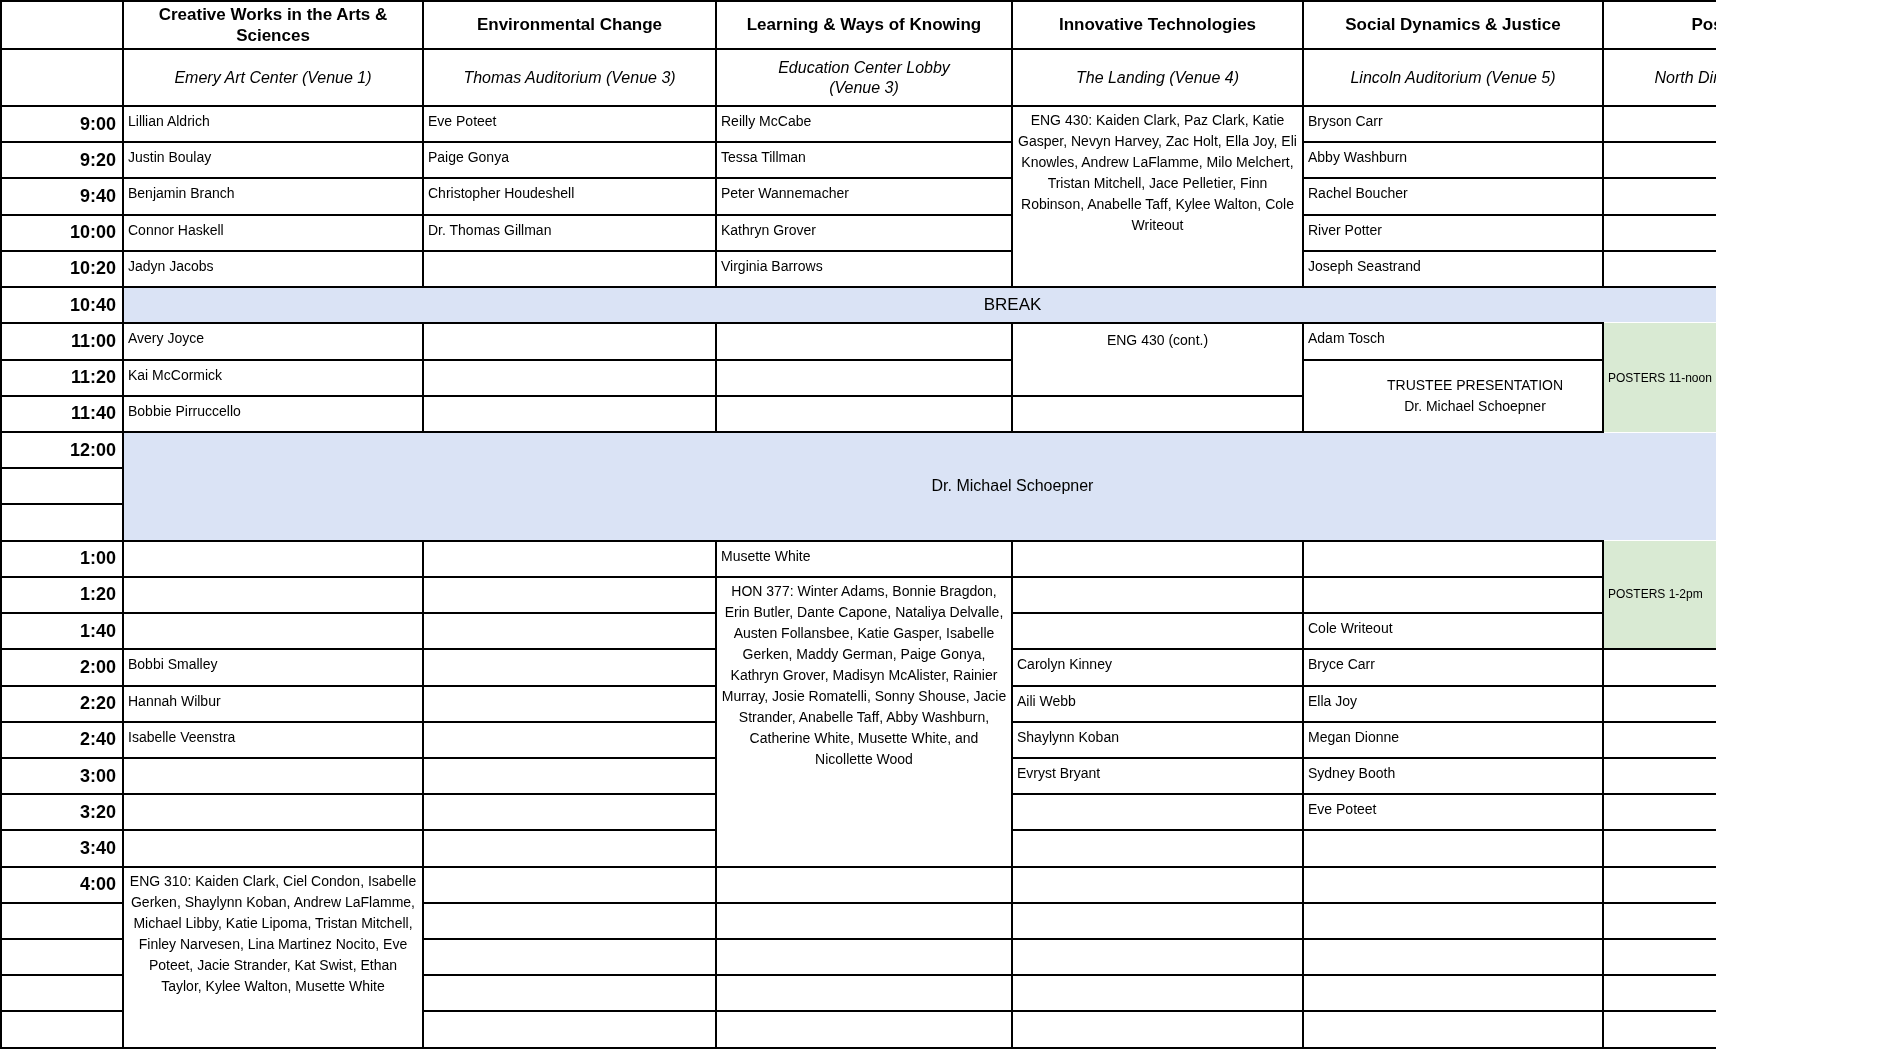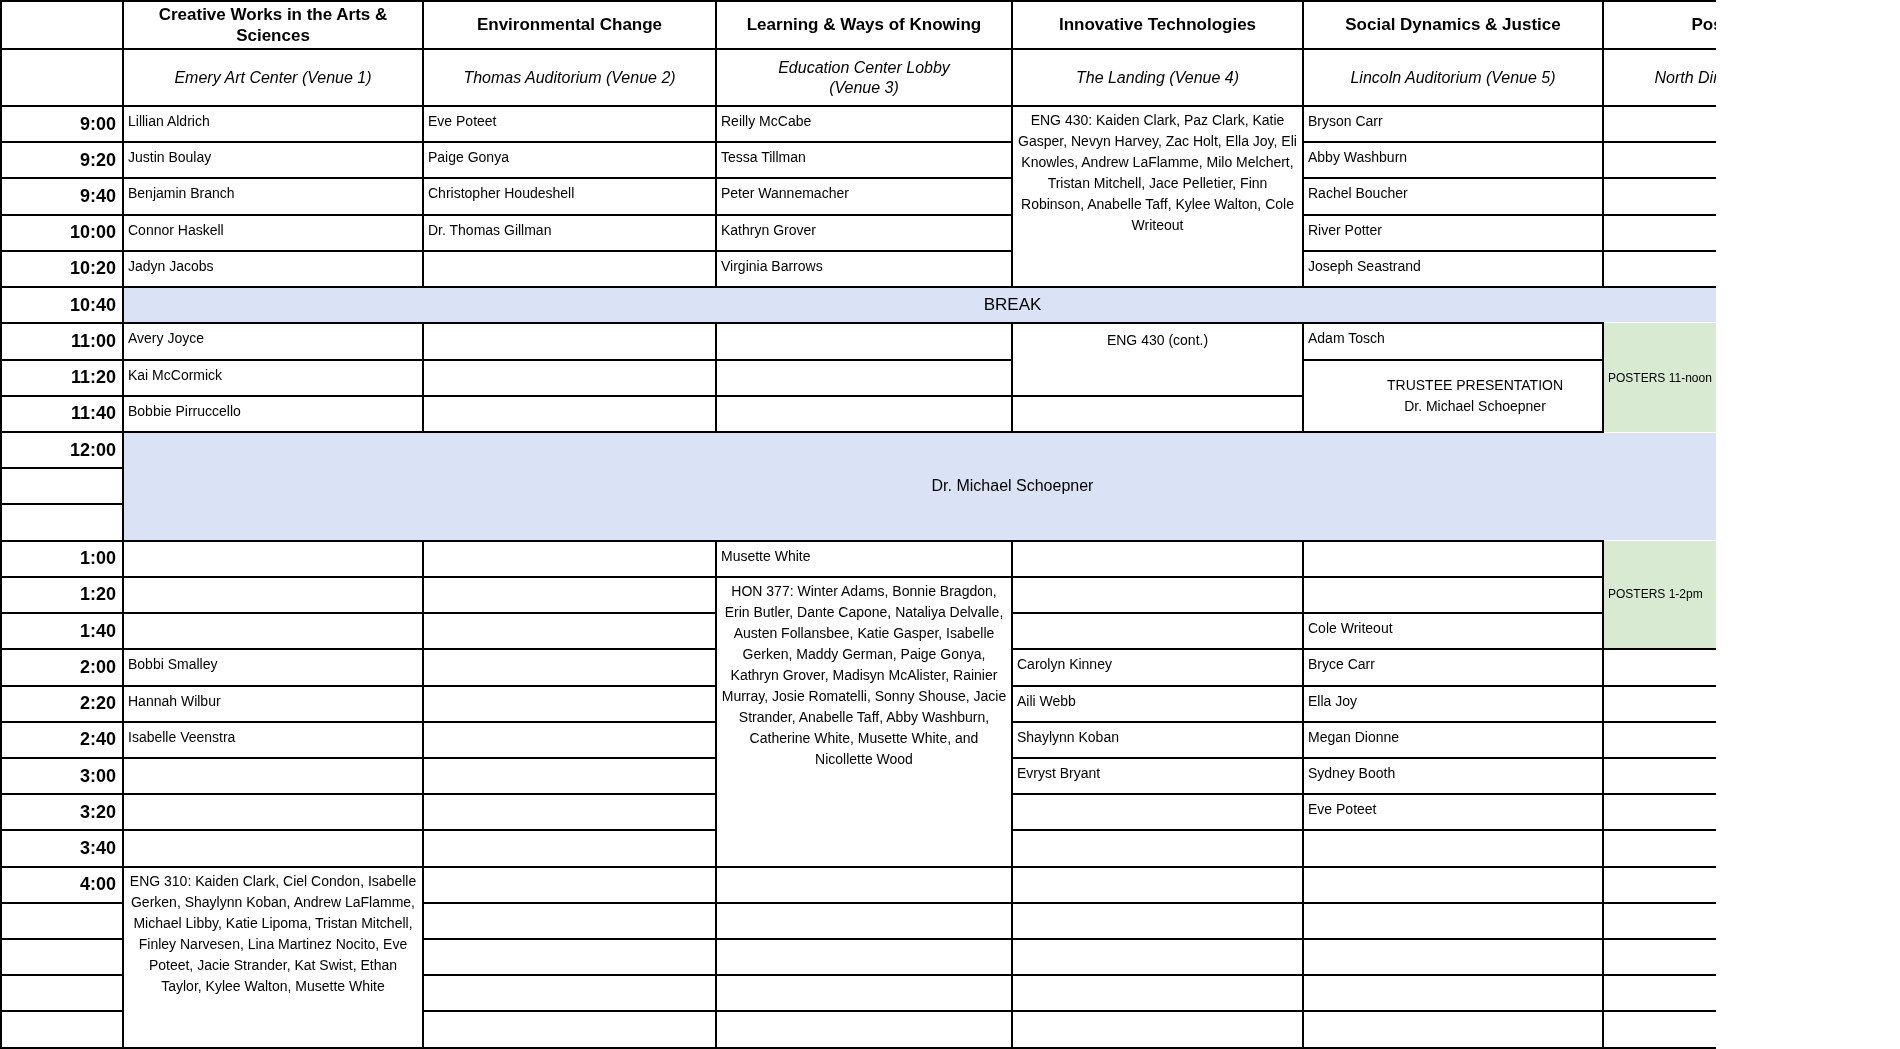--- a/index.html
+++ b/index.html
@@ -44,21 +44,21 @@
   <th class="tt">Creative Works in the Arts &amp; Sciences</th>
   <th class="tt">Environmental Change</th>
   <th class="tt">Learning &amp; Ways of Knowing</th>
   <th class="tt">Innovative Technologies</th>
   <th class="tt">Social Dynamics &amp; Justice</th>
   <th class="tt">Poster session</th>
 </tr>
 <tr class="hdr2">
   <td></td>
   <th class="vn">Emery Art Center (Venue 1)</th>
-  <th class="vn">Thomas Auditorium (Venue 2)</th>
+  <th class="vn">Thomas Auditorium (Venue 3)</th>
   <th class="vn">
             <div class="narrow">Education Center Lobby (Venue 3)</div>
           </th>
   <th class="vn">The Landing (Venue 4)</th>
   <th class="vn">Lincoln Auditorium (Venue 5)</th>
   <th class="vn">North Dining Hall (Venue 6)</th>
 </tr>
 </thead>
 <tbody>
 <tr>

